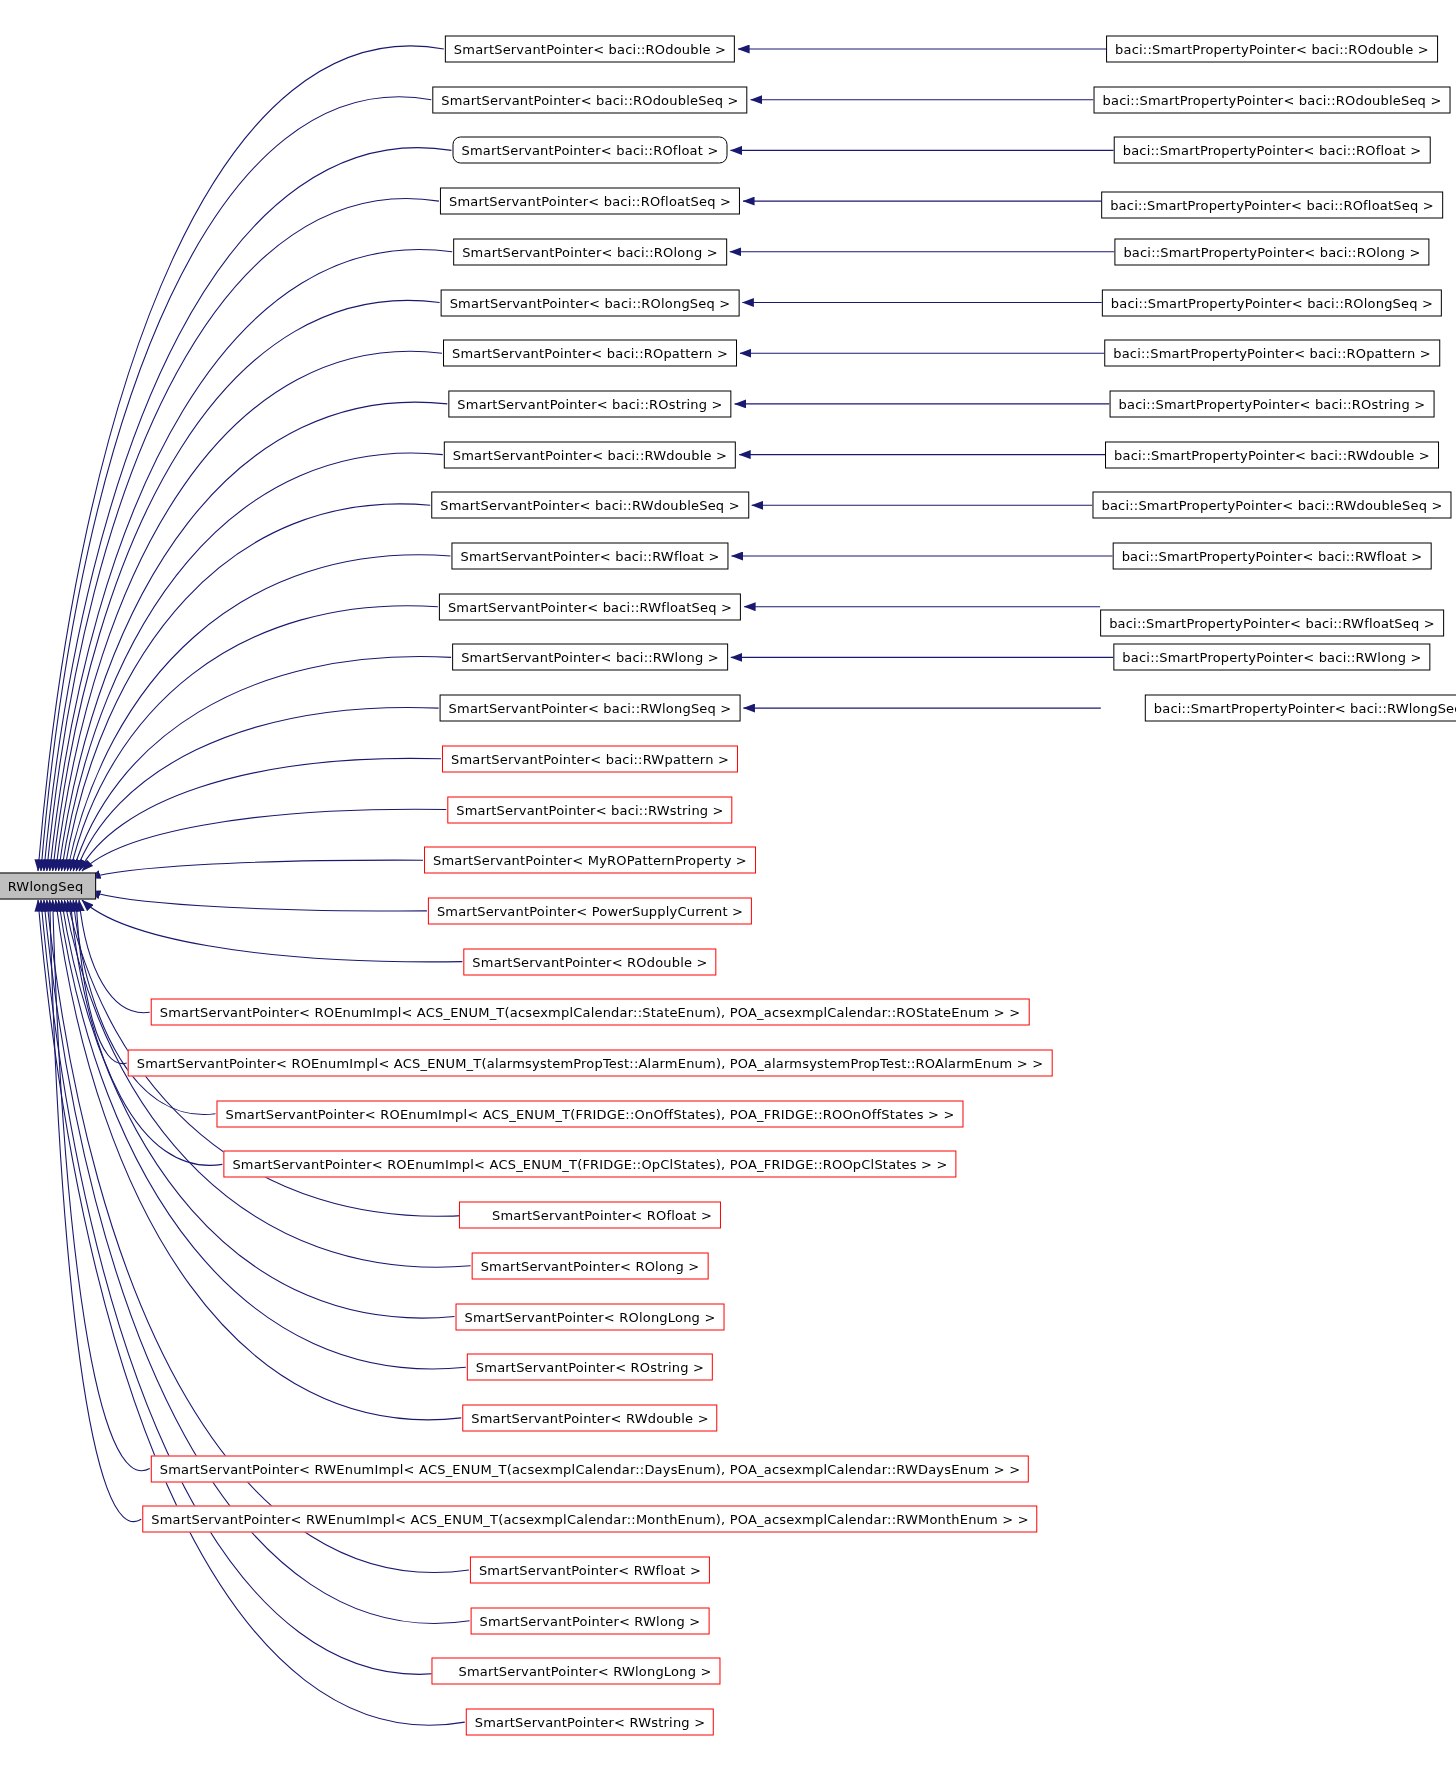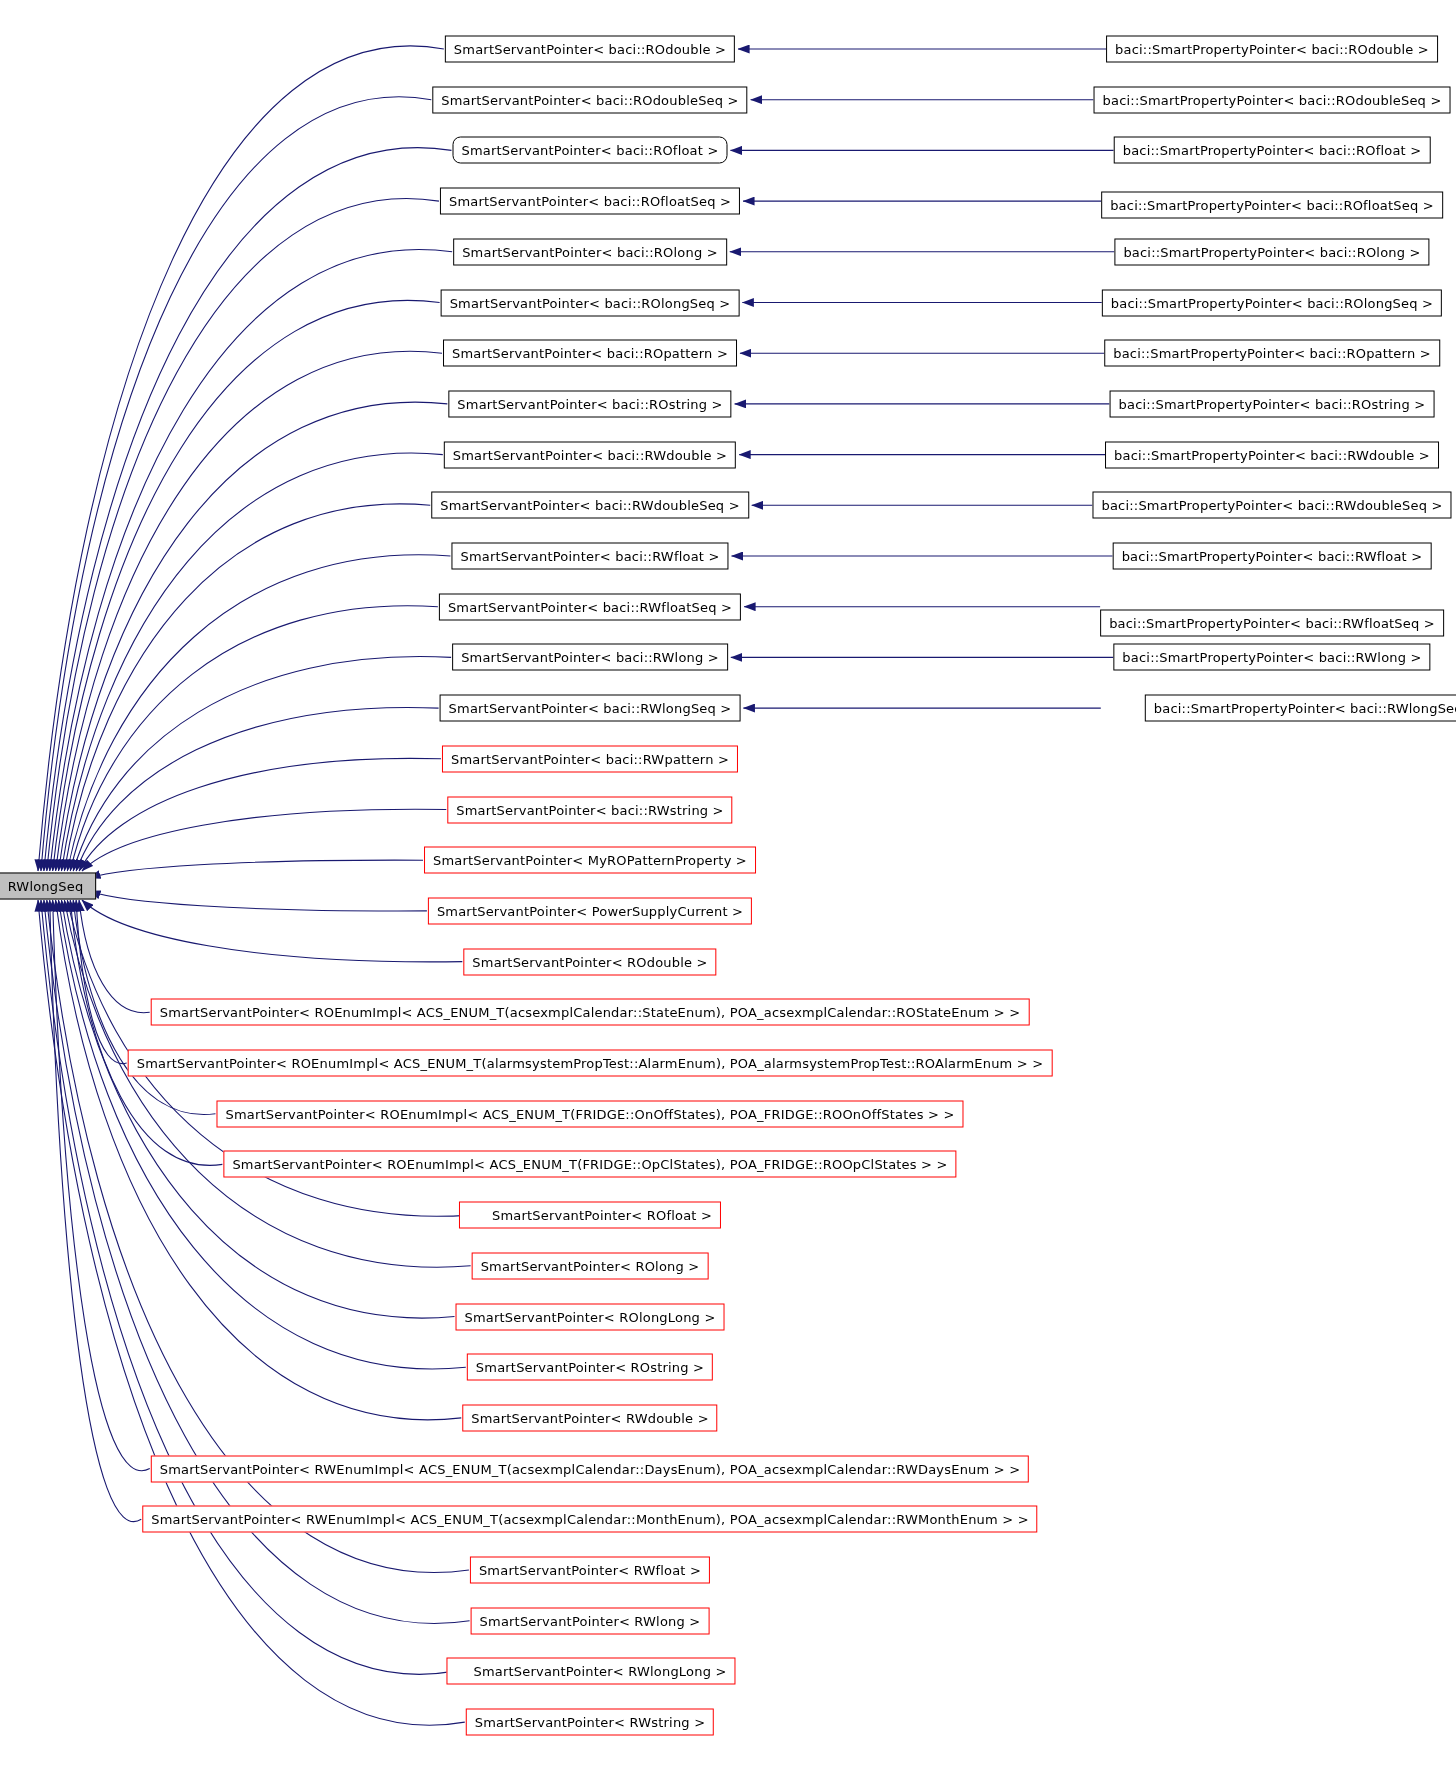--- a/index.html
+++ b/index.html
@@ -141,15 +141,15 @@
     <div class="node mid unlinked" style="left: 590px; top: 1164.4px;">SmartServantPointer&lt; ROEnumImpl&lt; ACS_ENUM_T(FRIDGE::OpClStates), POA_FRIDGE::ROOpClStates &gt; &gt;</div>
     <div class="node mid unlinked" style="left: 590px; top: 1215.1px; padding-left: 32px;">SmartServantPointer&lt; ROfloat &gt;</div>
     <div class="node mid unlinked" style="left: 590px; top: 1265.8px;">SmartServantPointer&lt; ROlong &gt;</div>
     <div class="node mid unlinked" style="left: 590px; top: 1316.5px;">SmartServantPointer&lt; ROlongLong &gt;</div>
     <div class="node mid unlinked" style="left: 590px; top: 1367.2px;">SmartServantPointer&lt; ROstring &gt;</div>
     <div class="node mid unlinked" style="left: 590px; top: 1417.9px;">SmartServantPointer&lt; RWdouble &gt;</div>
     <div class="node mid unlinked" style="left: 590px; top: 1468.6px;">SmartServantPointer&lt; RWEnumImpl&lt; ACS_ENUM_T(acsexmplCalendar::DaysEnum), POA_acsexmplCalendar::RWDaysEnum &gt; &gt;</div>
     <div class="node mid unlinked" style="left: 590px; top: 1519.3px;">SmartServantPointer&lt; RWEnumImpl&lt; ACS_ENUM_T(acsexmplCalendar::MonthEnum), POA_acsexmplCalendar::RWMonthEnum &gt; &gt;</div>
     <div class="node mid unlinked" style="left: 590px; top: 1570px;">SmartServantPointer&lt; RWfloat &gt;</div>
     <div class="node mid unlinked" style="left: 590px; top: 1620.7px;">SmartServantPointer&lt; RWlong &gt;</div>
-    <div class="node mid unlinked" style="left: 591px; top: 1671.4px; padding-left: 26px;">SmartServantPointer&lt; RWlongLong &gt;</div>
+    <div class="node mid unlinked" style="left: 576px; top: 1671.4px; padding-left: 26px;">SmartServantPointer&lt; RWlongLong &gt;</div>
     <div class="node mid unlinked" style="left: 590px; top: 1722.1px;">SmartServantPointer&lt; RWstring &gt;</div>
   </div>
 
 </body></html>

